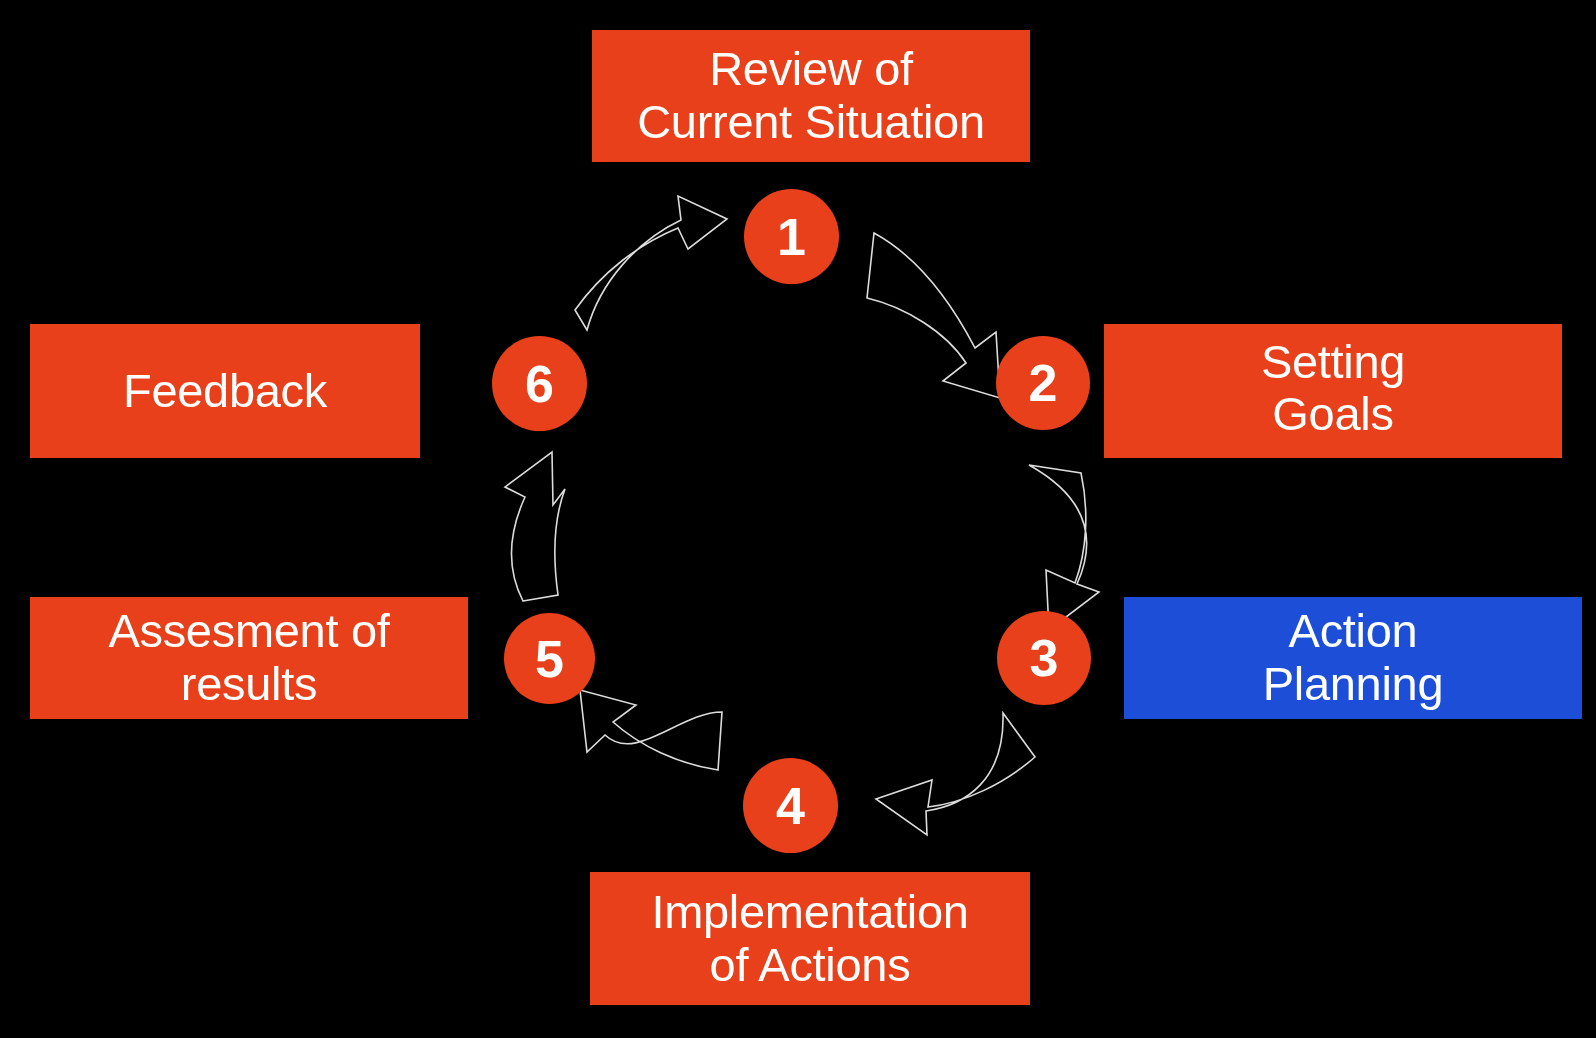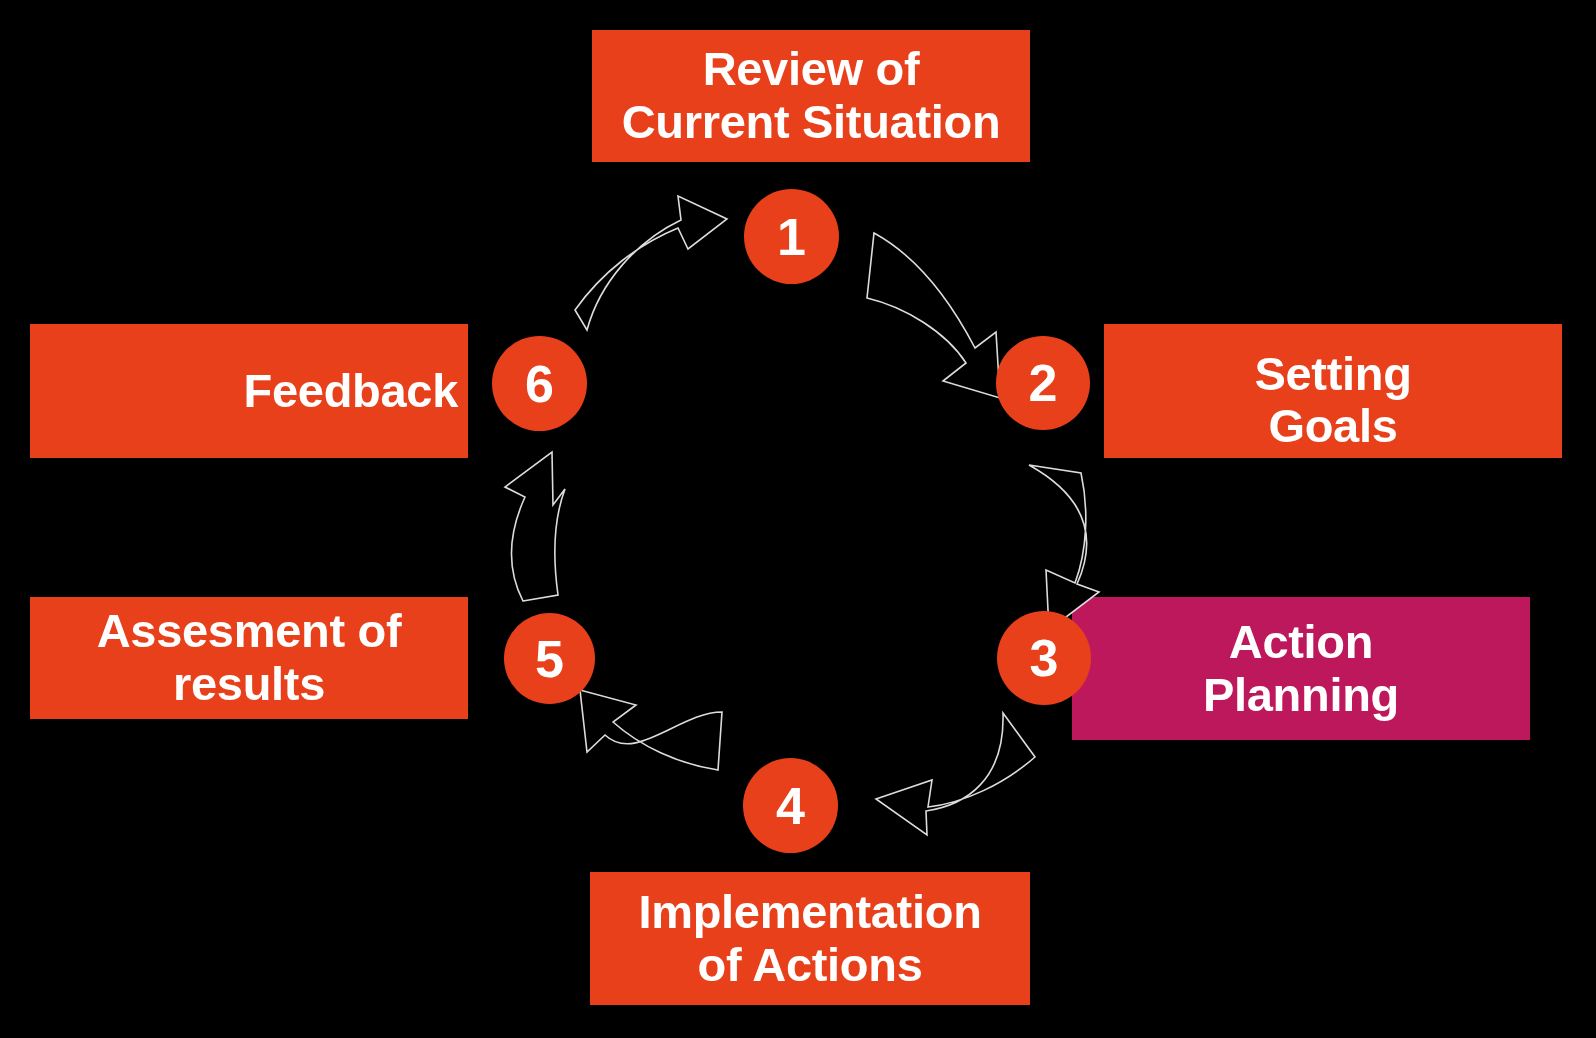--- a/index.html
+++ b/index.html
@@ -17,26 +17,26 @@
     background: #000000;
     overflow: hidden;
   }
   .box {
     position: absolute;
     display: flex;
     align-items: center;
     justify-content: center;
     text-align: center;
     color: #ffffff;
-    font-weight: bold;
+    font-weight: normal;
     font-size: 47px;
     line-height: 1.12;
     letter-spacing: -0.3px;
     box-sizing: border-box;
-    padding: 5px 10px;
+    padding: 17px 10px;
   }
   .box-label { display: block; white-space: pre-line; }
 
   .circle {
     position: absolute;
     border-radius: 50%;
     display: flex;
     align-items: center;
     justify-content: center;
     color: #ffffff;
@@ -95,36 +95,36 @@
   <div class="box" style="left:592px; top:30px; width:438px; height:132px; background:#E8401A;">
     <span class="box-label">Review of
 Current Situation</span>
   </div>
 
   <div class="box" style="left:1104px; top:324px; width:458px; height:134px; background:#E8401A;align-items:flex-end;">
     <span class="box-label">Setting
 Goals</span>
   </div>
 
-  <div class="box" style="left:1072px; top:597px; width:458px; height:143px; background:#be185d;">
+  <div class="box" style="left:1124px; top:597px; width:458px; height:122px; background:#1d4ed8;">
     <span class="box-label">Action
 Planning</span>
   </div>
 
   <div class="box" style="left:30px; top:597px; width:438px; height:122px; background:#E8401A;">
     <span class="box-label">Assesment of
 results</span>
   </div>
 
   <div class="box" style="left:590px; top:872px; width:440px; height:133px; background:#E8401A;">
     <span class="box-label">Implementation
 of Actions</span>
   </div>
 
-  <div class="box" style="left:30px; top:324px; width:438px; height:134px; background:#E8401A;justify-content:flex-end;">
+  <div class="box" style="left:30px; top:324px; width:390px; height:134px; background:#E8401A;">
     <span class="box-label">Feedback</span>
   </div>
 
   <div class="circle" style="left:744px; top:189px; width:95px; height:95px; background:#E8401A;">
     <span>1</span>
   </div>
 
   <div class="circle" style="left:996px; top:336px; width:94px; height:94px; background:#E8401A;">
     <span>2</span>
   </div>

